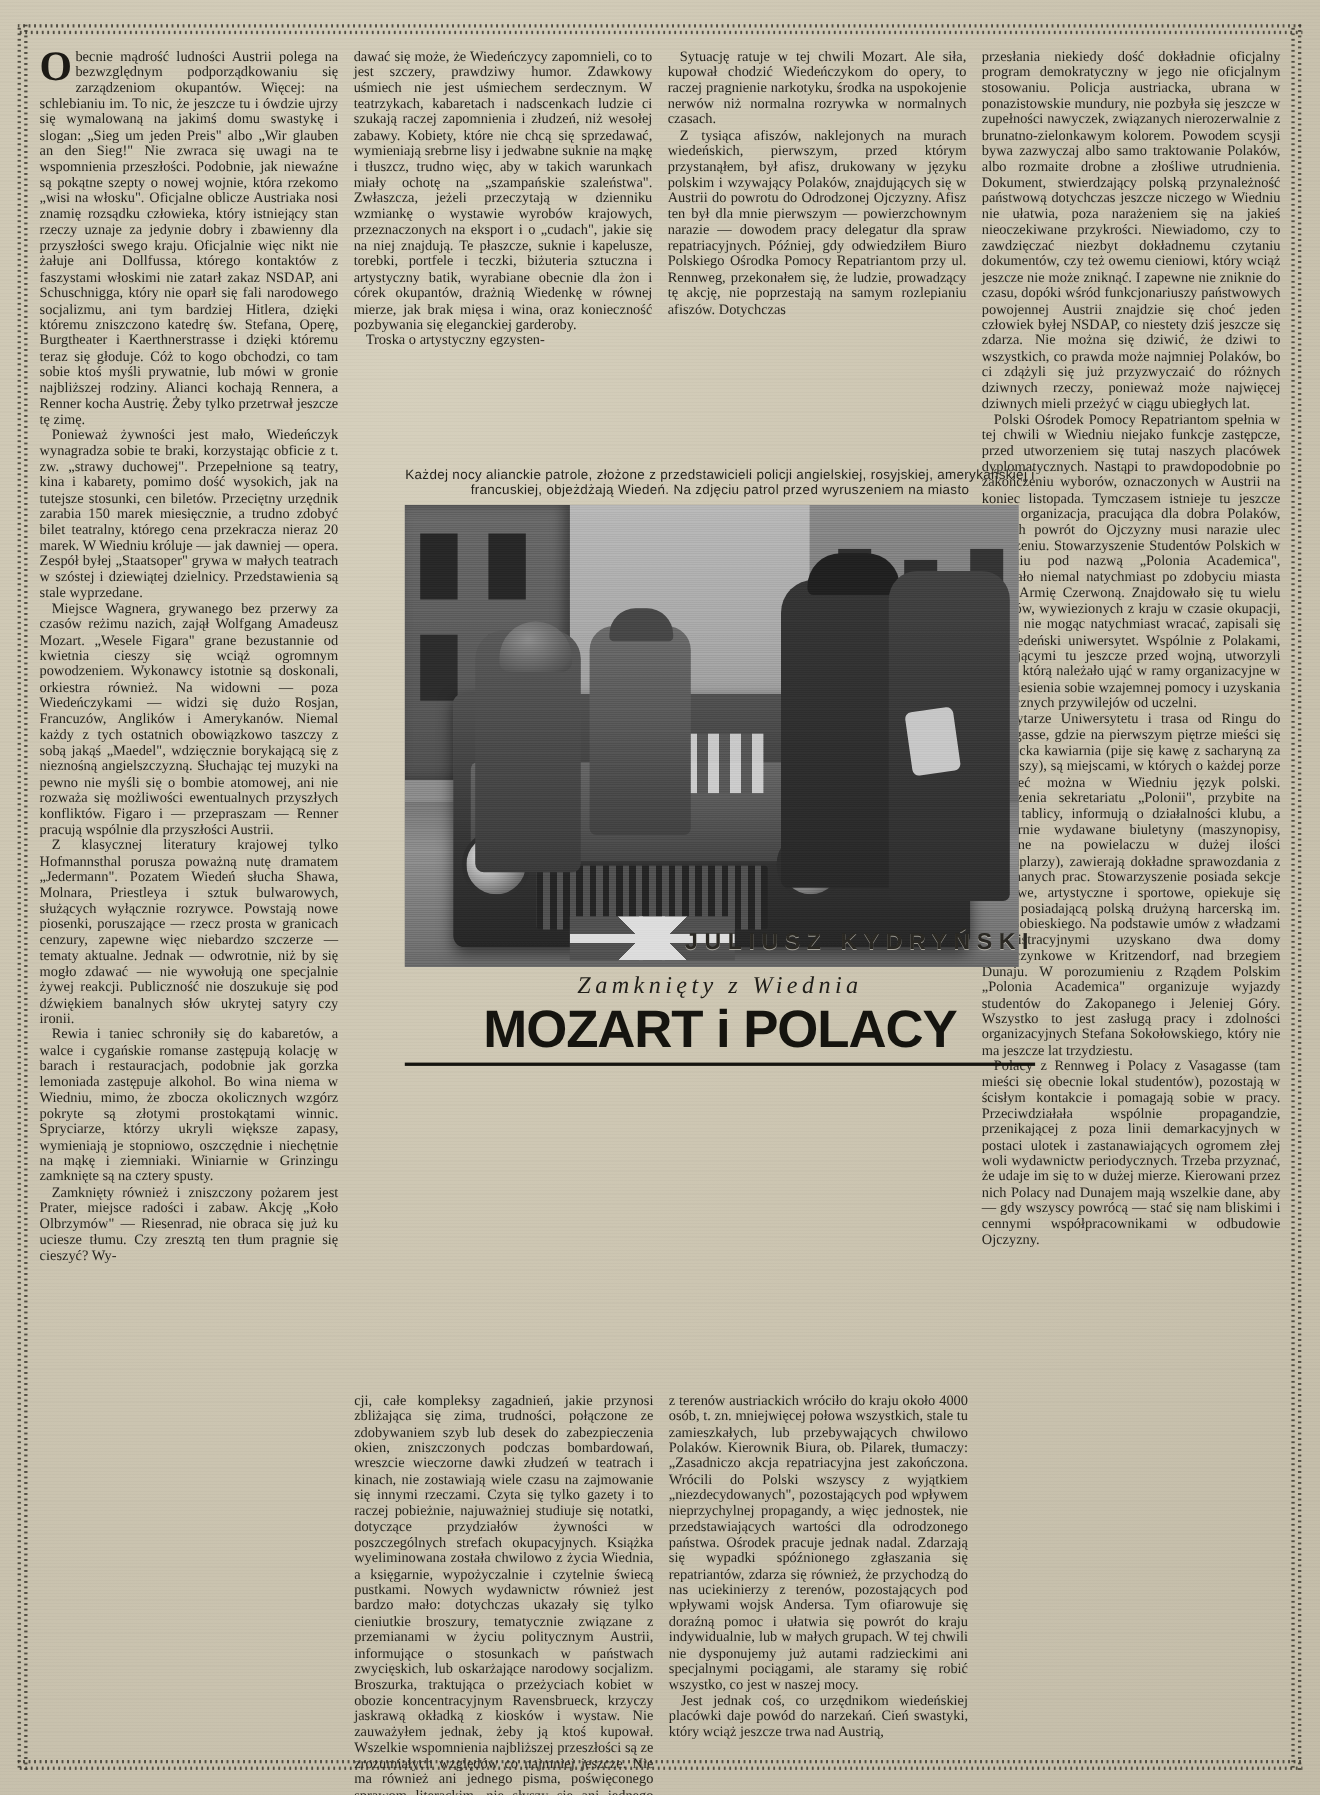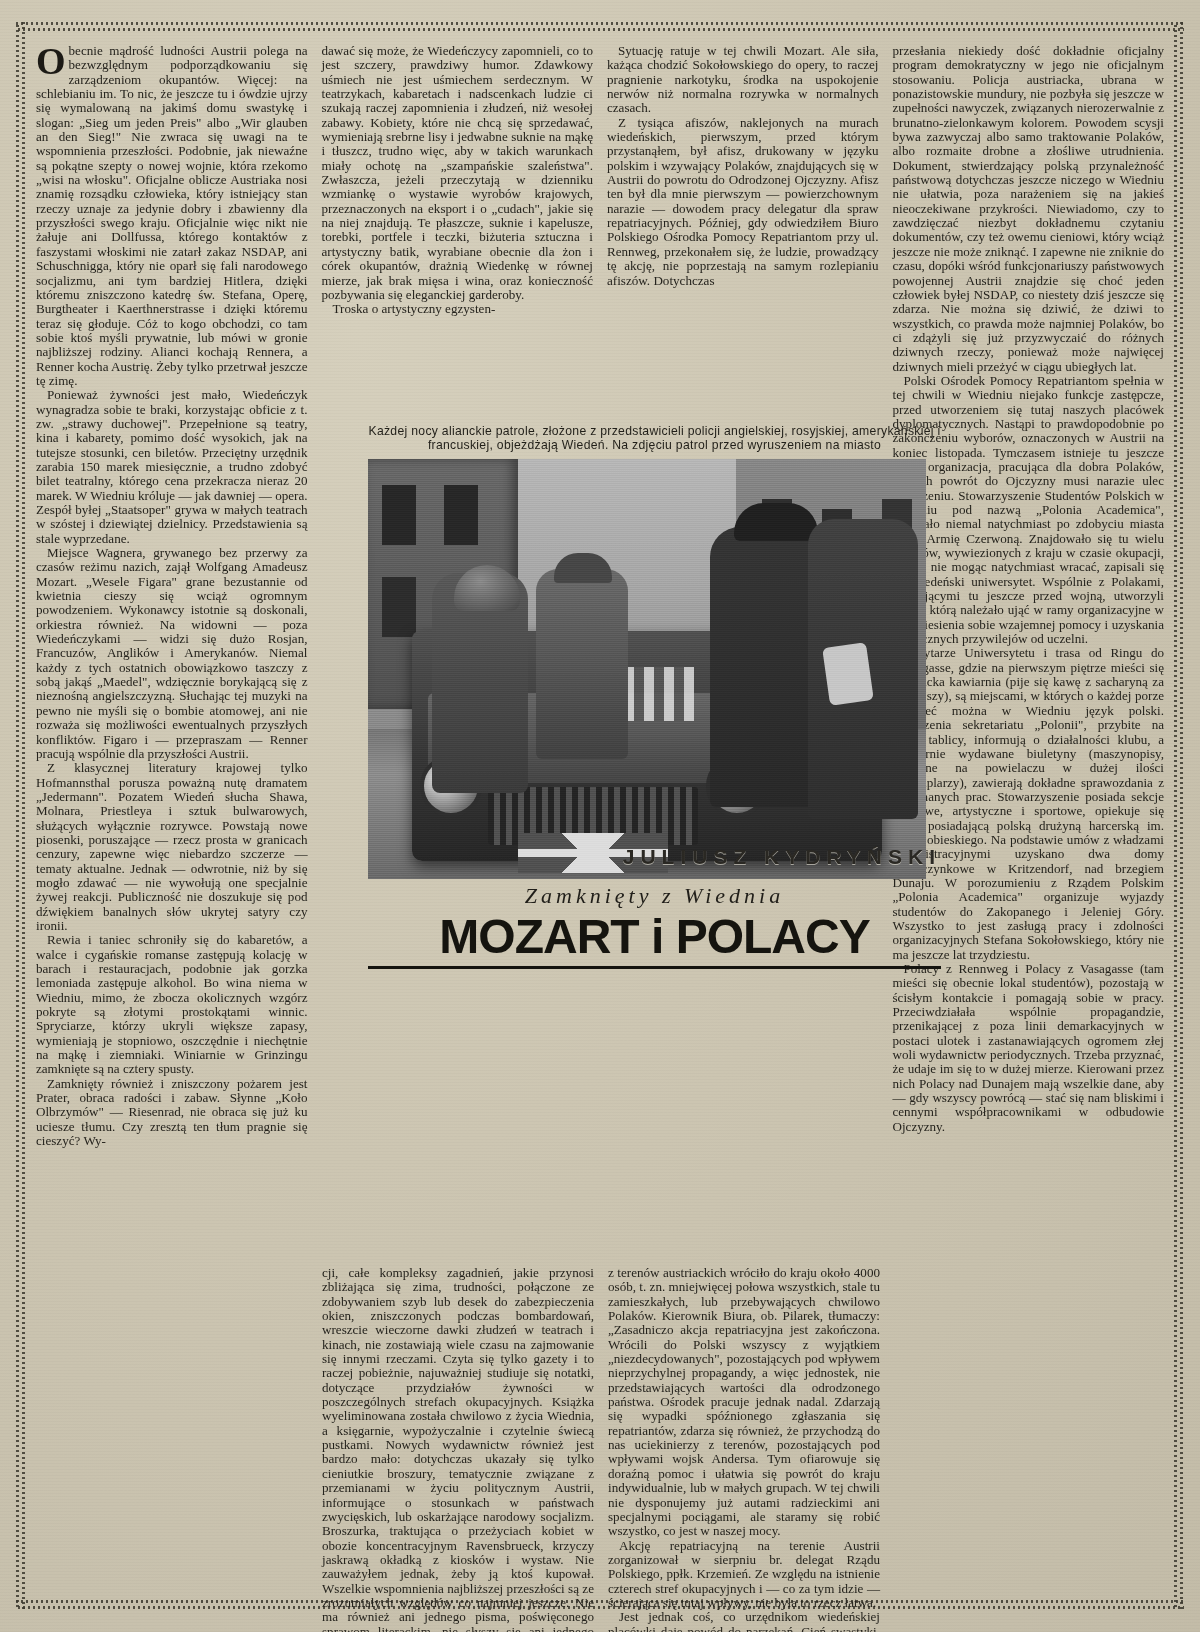--- a/index.html
+++ b/index.html
@@ -277,31 +277,31 @@
 
   <div class="content">
     <div class="cols">
 
       <div class="col col-1">
         <p class="first"><span class="dropcap">O</span><span>becnie mądrość ludności Austrii polega na bezwzględnym podporządkowaniu się zarządzeniom okupantów. Więcej: na schlebianiu im. To nic, że jeszcze tu i ówdzie ujrzy się wymalowaną na jakimś domu swastykę i slogan: „Sieg um jeden Preis" albo „Wir glauben an den Sieg!" Nie zwraca się uwagi na te wspomnienia przeszłości. Podobnie, jak niewaźne są pokątne szepty o nowej wojnie, która rzekomo „wisi na włosku". Oficjalne oblicze Austriaka nosi znamię rozsądku człowieka, który istniejący stan rzeczy uznaje za jedynie dobry i zbawienny dla przyszłości swego kraju. Oficjalnie więc nikt nie żałuje ani Dollfussa, którego kontaktów z faszystami włoskimi nie zatarł zakaz NSDAP, ani Schuschnigga, który nie oparł się fali narodowego socjalizmu, ani tym bardziej Hitlera, dzięki któremu zniszczono katedrę św. Stefana, Operę, Burgtheater i Kaerthnerstrasse i dzięki któremu teraz się głoduje. Cóż to kogo obchodzi, co tam sobie ktoś myśli prywatnie, lub mówi w gronie najbliższej rodziny. Alianci kochają Rennera, a Renner kocha Austrię. Żeby tylko przetrwał jeszcze tę zimę.</span></p>
         <p>Ponieważ żywności jest mało, Wiedeńczyk wynagradza sobie te braki, korzystając obficie z t. zw. „strawy duchowej". Przepełnione są teatry, kina i kabarety, pomimo dość wysokich, jak na tutejsze stosunki, cen biletów. Przeciętny urzędnik zarabia 150 marek miesięcznie, a trudno zdobyć bilet teatralny, którego cena przekracza nieraz 20 marek. W Wiedniu króluje — jak dawniej — opera. Zespół byłej „Staatsoper" grywa w małych teatrach w szóstej i dziewiątej dzielnicy. Przedstawienia są stale wyprzedane.</p>
         <p>Miejsce Wagnera, grywanego bez przerwy za czasów reżimu nazich, zajął Wolfgang Amadeusz Mozart. „Wesele Figara" grane bezustannie od kwietnia cieszy się wciąż ogromnym powodzeniem. Wykonawcy istotnie są doskonali, orkiestra również. Na widowni — poza Wiedeńczykami — widzi się dużo Rosjan, Francuzów, Anglików i Amerykanów. Niemal każdy z tych ostatnich obowiązkowo taszczy z sobą jakąś „Maedel", wdzięcznie borykającą się z nieznośną angielszczyzną. Słuchając tej muzyki na pewno nie myśli się o bombie atomowej, ani nie rozważa się możliwości ewentualnych przyszłych konfliktów. Figaro i — przepraszam — Renner pracują wspólnie dla przyszłości Austrii.</p>
         <p>Z klasycznej literatury krajowej tylko Hofmannsthal porusza poważną nutę dramatem „Jedermann". Pozatem Wiedeń słucha Shawa, Molnara, Priestleya i sztuk bulwarowych, służących wyłącznie rozrywce. Powstają nowe piosenki, poruszające — rzecz prosta w granicach cenzury, zapewne więc niebardzo szczerze — tematy aktualne. Jednak — odwrotnie, niż by się mogło zdawać — nie wywołują one specjalnie żywej reakcji. Publiczność nie doszukuje się pod dźwiękiem banalnych słów ukrytej satyry czy ironii.</p>
         <p>Rewia i taniec schroniły się do kabaretów, a walce i cygańskie romanse zastępują kolację w barach i restauracjach, podobnie jak gorzka lemoniada zastępuje alkohol. Bo wina niema w Wiedniu, mimo, że zbocza okolicznych wzgórz pokryte są złotymi prostokątami winnic. Spryciarze, którzy ukryli większe zapasy, wymieniają je stopniowo, oszczędnie i niechętnie na mąkę i ziemniaki. Winiarnie w Grinzingu zamknięte są na cztery spusty.</p>
-        <p>Zamknięty również i zniszczony pożarem jest Prater, obraca radości i zabaw. Słynne „Koło Olbrzymów" — Riesenrad, nie obraca się już ku uciesze tłumu. Czy zresztą ten tłum pragnie się cieszyć? Wy-</p>
+        <p>Zamknięty również i zniszczony pożarem jest Prater, miejsce radości i zabaw. Akcję „Koło Olbrzymów" — Riesenrad, nie obraca się już ku uciesze tłumu. Czy zresztą ten tłum pragnie się cieszyć? Wy-</p>
       </div>
 
       <div class="col col-2">
         <p class="first">dawać się może, że Wiedeńczycy zapomnieli, co to jest szczery, prawdziwy humor. Zdawkowy uśmiech nie jest uśmiechem serdecznym. W teatrzykach, kabaretach i nadscenkach ludzie ci szukają raczej zapomnienia i złudzeń, niż wesołej zabawy. Kobiety, które nie chcą się sprzedawać, wymieniają srebrne lisy i jedwabne suknie na mąkę i tłuszcz, trudno więc, aby w takich warunkach miały ochotę na „szampańskie szaleństwa". Zwłaszcza, jeżeli przeczytają w dzienniku wzmiankę o wystawie wyrobów krajowych, przeznaczonych na eksport i o „cudach", jakie się na niej znajdują. Te płaszcze, suknie i kapelusze, torebki, portfele i teczki, biżuteria sztuczna i artystyczny batik, wyrabiane obecnie dla żon i córek okupantów, drażnią Wiedenkę w równej mierze, jak brak mięsa i wina, oraz konieczność pozbywania się eleganckiej garderoby.</p>
         <p>Troska o artystyczny egzysten-</p>
         <div class="photo-spacer"></div>
       </div>
 
       <div class="col col-3">
-        <p>Sytuację ratuje w tej chwili Mozart. Ale siła, każąca chodzić Sokołowskiego do opery, to raczej pragnienie narkotyku, środka na uspokojenie nerwów niż normalna rozrywka w normalnych czasach.</p>
+        <p>Sytuację ratuje w tej chwili Mozart. Ale siła, kupował chodzić Wiedeńczykom do opery, to raczej pragnienie narkotyku, środka na uspokojenie nerwów niż normalna rozrywka w normalnych czasach.</p>
         <p>Z tysiąca afiszów, naklejonych na murach wiedeńskich, pierwszym, przed którym przystanąłem, był afisz, drukowany w języku polskim i wzywający Polaków, znajdujących się w Austrii do powrotu do Odrodzonej Ojczyzny. Afisz ten był dla mnie pierwszym — powierzchownym narazie — dowodem pracy delegatur dla spraw repatriacyjnych. Później, gdy odwiedziłem Biuro Polskiego Ośrodka Pomocy Repatriantom przy ul. Rennweg, przekonałem się, że ludzie, prowadzący tę akcję, nie poprzestają na samym rozlepianiu afiszów. Dotychczas</p>
       </div>
 
       <div class="col col-4">
         <p class="first">przesłania niekiedy dość dokładnie oficjalny program demokratyczny w jego nie oficjalnym stosowaniu. Policja austriacka, ubrana w ponazistowskie mundury, nie pozbyła się jeszcze w zupełności nawyczek, związanych nierozerwalnie z brunatno-zielonkawym kolorem. Powodem scysji bywa zazwyczaj albo samo traktowanie Polaków, albo rozmaite drobne a złośliwe utrudnienia. Dokument, stwierdzający polską przynależność państwową dotychczas jeszcze niczego w Wiedniu nie ułatwia, poza narażeniem się na jakieś nieoczekiwane przykrości. Niewiadomo, czy to zawdzięczać niezbyt dokładnemu czytaniu dokumentów, czy też owemu cieniowi, który wciąż jeszcze nie może zniknąć. I zapewne nie zniknie do czasu, dopóki wśród funkcjonariuszy państwowych powojennej Austrii znajdzie się choć jeden człowiek byłej NSDAP, co niestety dziś jeszcze się zdarza. Nie można się dziwić, że dziwi to wszystkich, co prawda może najmniej Polaków, bo ci zdążyli się już przyzwyczaić do różnych dziwnych rzeczy, ponieważ może najwięcej dziwnych mieli przeżyć w ciągu ubiegłych lat.</p>
         <p>Polski Ośrodek Pomocy Repatriantom spełnia w tej chwili w Wiedniu niejako funkcje zastępcze, przed utworzeniem się tutaj naszych placówek dyplomatycznych. Nastąpi to prawdopodobnie po zakończeniu wyborów, oznaczonych w Austrii na koniec listopada. Tymczasem istnieje tu jeszcze jedna organizacja, pracująca dla dobra Polaków, których powrót do Ojczyzny musi narazie ulec odroczeniu. Stowarzyszenie Studentów Polskich w Wiedniu pod nazwą „Polonia Academica", powstało niemal natychmiast po zdobyciu miasta przez Armię Czerwoną. Znajdowało się tu wielu Polaków, wywiezionych z kraju w czasie okupacji, którzy nie mogąc natychmiast wracać, zapisali się na wiedeński uniwersytet. Wspólnie z Polakami, studiującymi tu jeszcze przed wojną, utworzyli grupę, którą należało ująć w ramy organizacyjne w celu niesienia sobie wzajemnej pomocy i uzyskania koniecznych przywilejów od uczelni.</p>
         <p>Korytarze Uniwersytetu i trasa od Ringu do Kolingasse, gdzie na pierwszym piętrze mieści się studencka kawiarnia (pije się kawę z sacharyną za 50 groszy), są miejscami, w których o każdej porze usłyszeć można w Wiedniu język polski. Ogłoszenia sekretariatu „Polonii", przybite na dużej tablicy, informują o działalności klubu, a regularnie wydawane biuletyny (maszynopisy, odbijane na powielaczu w dużej ilości egzemplarzy), zawierają dokładne sprawozdania z wykonanych prac. Stowarzyszenie posiada sekcje naukowe, artystyczne i sportowe, opiekuje się także posiadającą polską drużyną harcerską im. Jana Sobieskiego. Na podstawie umów z władzami administracyjnymi uzyskano dwa domy wypoczynkowe w Kritzendorf, nad brzegiem Dunaju. W porozumieniu z Rządem Polskim „Polonia Academica" organizuje wyjazdy studentów do Zakopanego i Jeleniej Góry. Wszystko to jest zasługą pracy i zdolności organizacyjnych Stefana Sokołowskiego, który nie ma jeszcze lat trzydziestu.</p>
         <p>Polacy z Rennweg i Polacy z Vasagasse (tam mieści się obecnie lokal studentów), pozostają w ścisłym kontakcie i pomagają sobie w pracy. Przeciwdziałała wspólnie propagandzie, przenikającej z poza linii demarkacyjnych w postaci ulotek i zastanawiających ogromem złej woli wydawnictw periodycznych. Trzeba przyznać, że udaje im się to w dużej mierze. Kierowani przez nich Polacy nad Dunajem mają wszelkie dane, aby — gdy wszyscy powrócą — stać się nam bliskimi i cennymi współpracownikami w odbudowie Ojczyzny.</p>
       </div>
     </div>
@@ -338,19 +338,18 @@
       <div class="headline">MOZART i POLACY</div>
       <div class="rule"></div>
     </div>
 
     <div class="lower-cols">
       <div class="lower-col">
         <p class="first">cji, całe kompleksy zagadnień, jakie przynosi zbliżająca się zima, trudności, połączone ze zdobywaniem szyb lub desek do zabezpieczenia okien, zniszczonych podczas bombardowań, wreszcie wieczorne dawki złudzeń w teatrach i kinach, nie zostawiają wiele czasu na zajmowanie się innymi rzeczami. Czyta się tylko gazety i to raczej pobieżnie, najuważniej studiuje się notatki, dotyczące przydziałów żywności w poszczególnych strefach okupacyjnych. Książka wyeliminowana została chwilowo z życia Wiednia, a księgarnie, wypożyczalnie i czytelnie świecą pustkami. Nowych wydawnictw również jest bardzo mało: dotychczas ukazały się tylko cieniutkie broszury, tematycznie związane z przemianami w życiu politycznym Austrii, informujące o stosunkach w państwach zwycięskich, lub oskarżające narodowy socjalizm. Broszurka, traktująca o przeżyciach kobiet w obozie koncentracyjnym Ravensbrueck, krzyczy jaskrawą okładką z kiosków i wystaw. Nie zauważyłem jednak, żeby ją ktoś kupował. Wszelkie wspomnienia najbliższej przeszłości są ze zrozumiałych względów co najmniej jeszcze. Nie ma również ani jednego pisma, poświęconego sprawom literackim, nie słyszy się ani jednego nowego nazwiska pisarza czy poety. Spo-</p>
       </div>
       <div class="lower-col">
         <p class="first">z terenów austriackich wróciło do kraju około 4000 osób, t. zn. mniejwięcej połowa wszystkich, stale tu zamieszkałych, lub przebywających chwilowo Polaków. Kierownik Biura, ob. Pilarek, tłumaczy: „Zasadniczo akcja repatriacyjna jest zakończona. Wrócili do Polski wszyscy z wyjątkiem „niezdecydowanych", pozostających pod wpływem nieprzychylnej propagandy, a więc jednostek, nie przedstawiających wartości dla odrodzonego państwa. Ośrodek pracuje jednak nadal. Zdarzają się wypadki spóźnionego zgłaszania się repatriantów, zdarza się również, że przychodzą do nas uciekinierzy z terenów, pozostających pod wpływami wojsk Andersa. Tym ofiarowuje się doraźną pomoc i ułatwia się powrót do kraju indywidualnie, lub w małych grupach. W tej chwili nie dysponujemy już autami radzieckimi ani specjalnymi pociągami, ale staramy się robić wszystko, co jest w naszej mocy.</p>
-        <p>Akcję repatriacyjną na terenie Austrii zorganizował w sierpniu br. delegat Rządu Polskiego, ppłk. Krzemień. Ze względu na istnienie czterech stref okupacyjnych i — co za tym idzie — ścierająca się tutaj wpływy, nie była to rzecz łatwa.</p>
         <p>Jest jednak coś, co urzędnikom wiedeńskiej placówki daje powód do narzekań. Cień swastyki, który wciąż jeszcze trwa nad Austrią,</p>
       </div>
     </div>
 
   </div>
 </div>
 
 </body></html>

